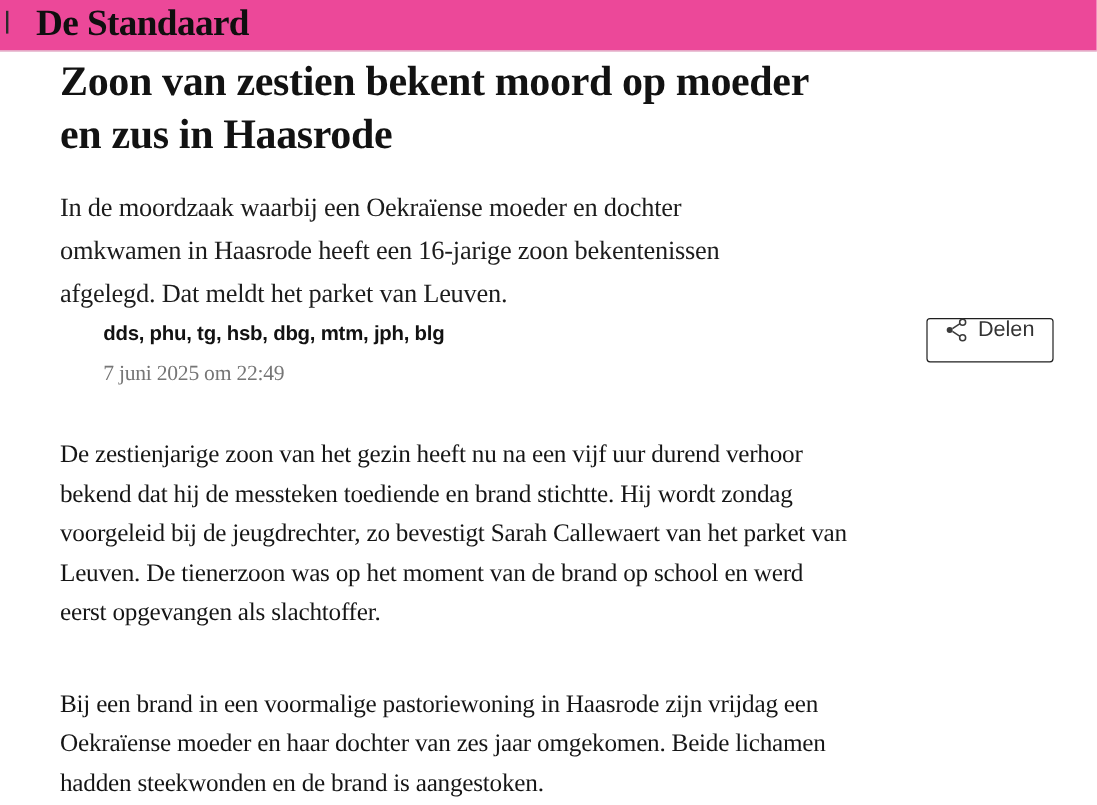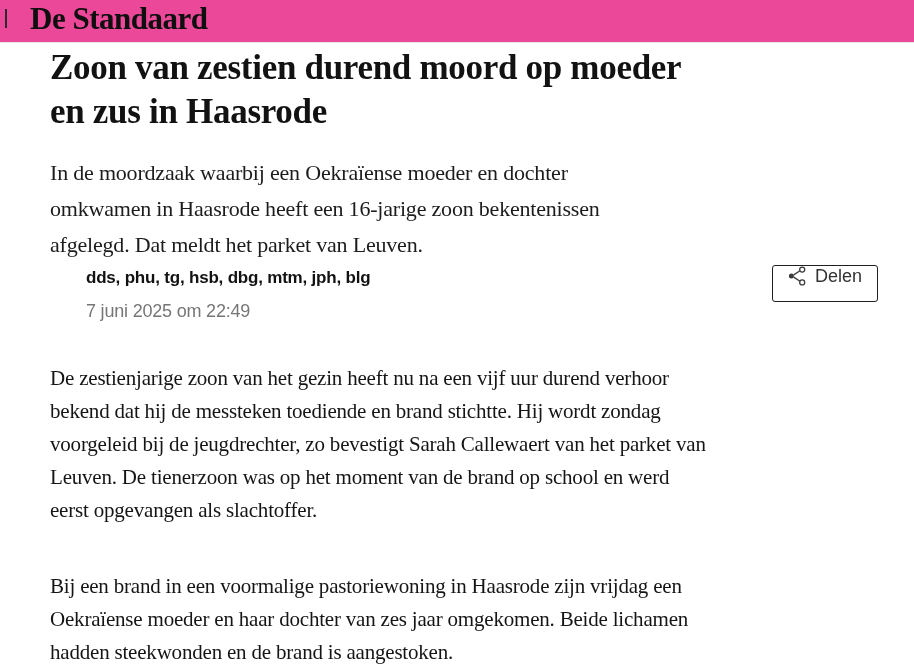--- a/index.html
+++ b/index.html
@@ -63,31 +63,31 @@
   .byline {
     padding-top: 3px;
     font-family: "Liberation Sans", "DejaVu Sans", sans-serif;
     font-size: 17px;
     font-weight: 700;
     letter-spacing: -0.2px;
     color: #121212;
   }
   .pub-date {
     margin-top: 13px;
-    font-family: Liberation Sans, sans-serif;
+    font-family: Liberation Serif, serif;
     font-size: 18px;
     letter-spacing: -0.2px;
     color: #767676;
   }
   .share-btn {
     display: inline-flex;
-    align-items: flex-start;
+    align-items: flex-end;
     gap: 9px;
     height: 37px;
-    padding: 0 15px;
+    padding: 16px 15px;
     background: #ffffff;
     border: 1.5px solid #1f1f1f;
     border-radius: 3px;
     font-family: "Liberation Sans", "DejaVu Sans", sans-serif;
     font-size: 18px;
     color: #333333;
     cursor: pointer;
   }
   .share-btn svg { display: block; }
   .body-p {
@@ -102,21 +102,21 @@
 </head>
 <body>
 
 <header class="site-header">
   <span class="edge-tick"></span>
   <div class="brand">De Standaard</div>
 </header>
 
 <main class="article">
 
-  <h1 class="headline prewrap">Zoon van zestien durend moord op moeder
+  <h1 class="headline prewrap">Zoon van zestien bekent moord op moeder
 en zus in Haasrode</h1>
 
   <p class="intro prewrap">In de moordzaak waarbij een Oekraïense moeder en dochter
 omkwamen in Haasrode heeft een 16-jarige zoon bekentenissen
 afgelegd. Dat meldt het parket van Leuven.</p>
 
   <div class="meta-row">
     <div class="meta-left">
       <div class="byline">dds, phu, tg, hsb, dbg, mtm, jph, blg</div>
       <div class="pub-date">7 juni 2025 om 22:49</div>

